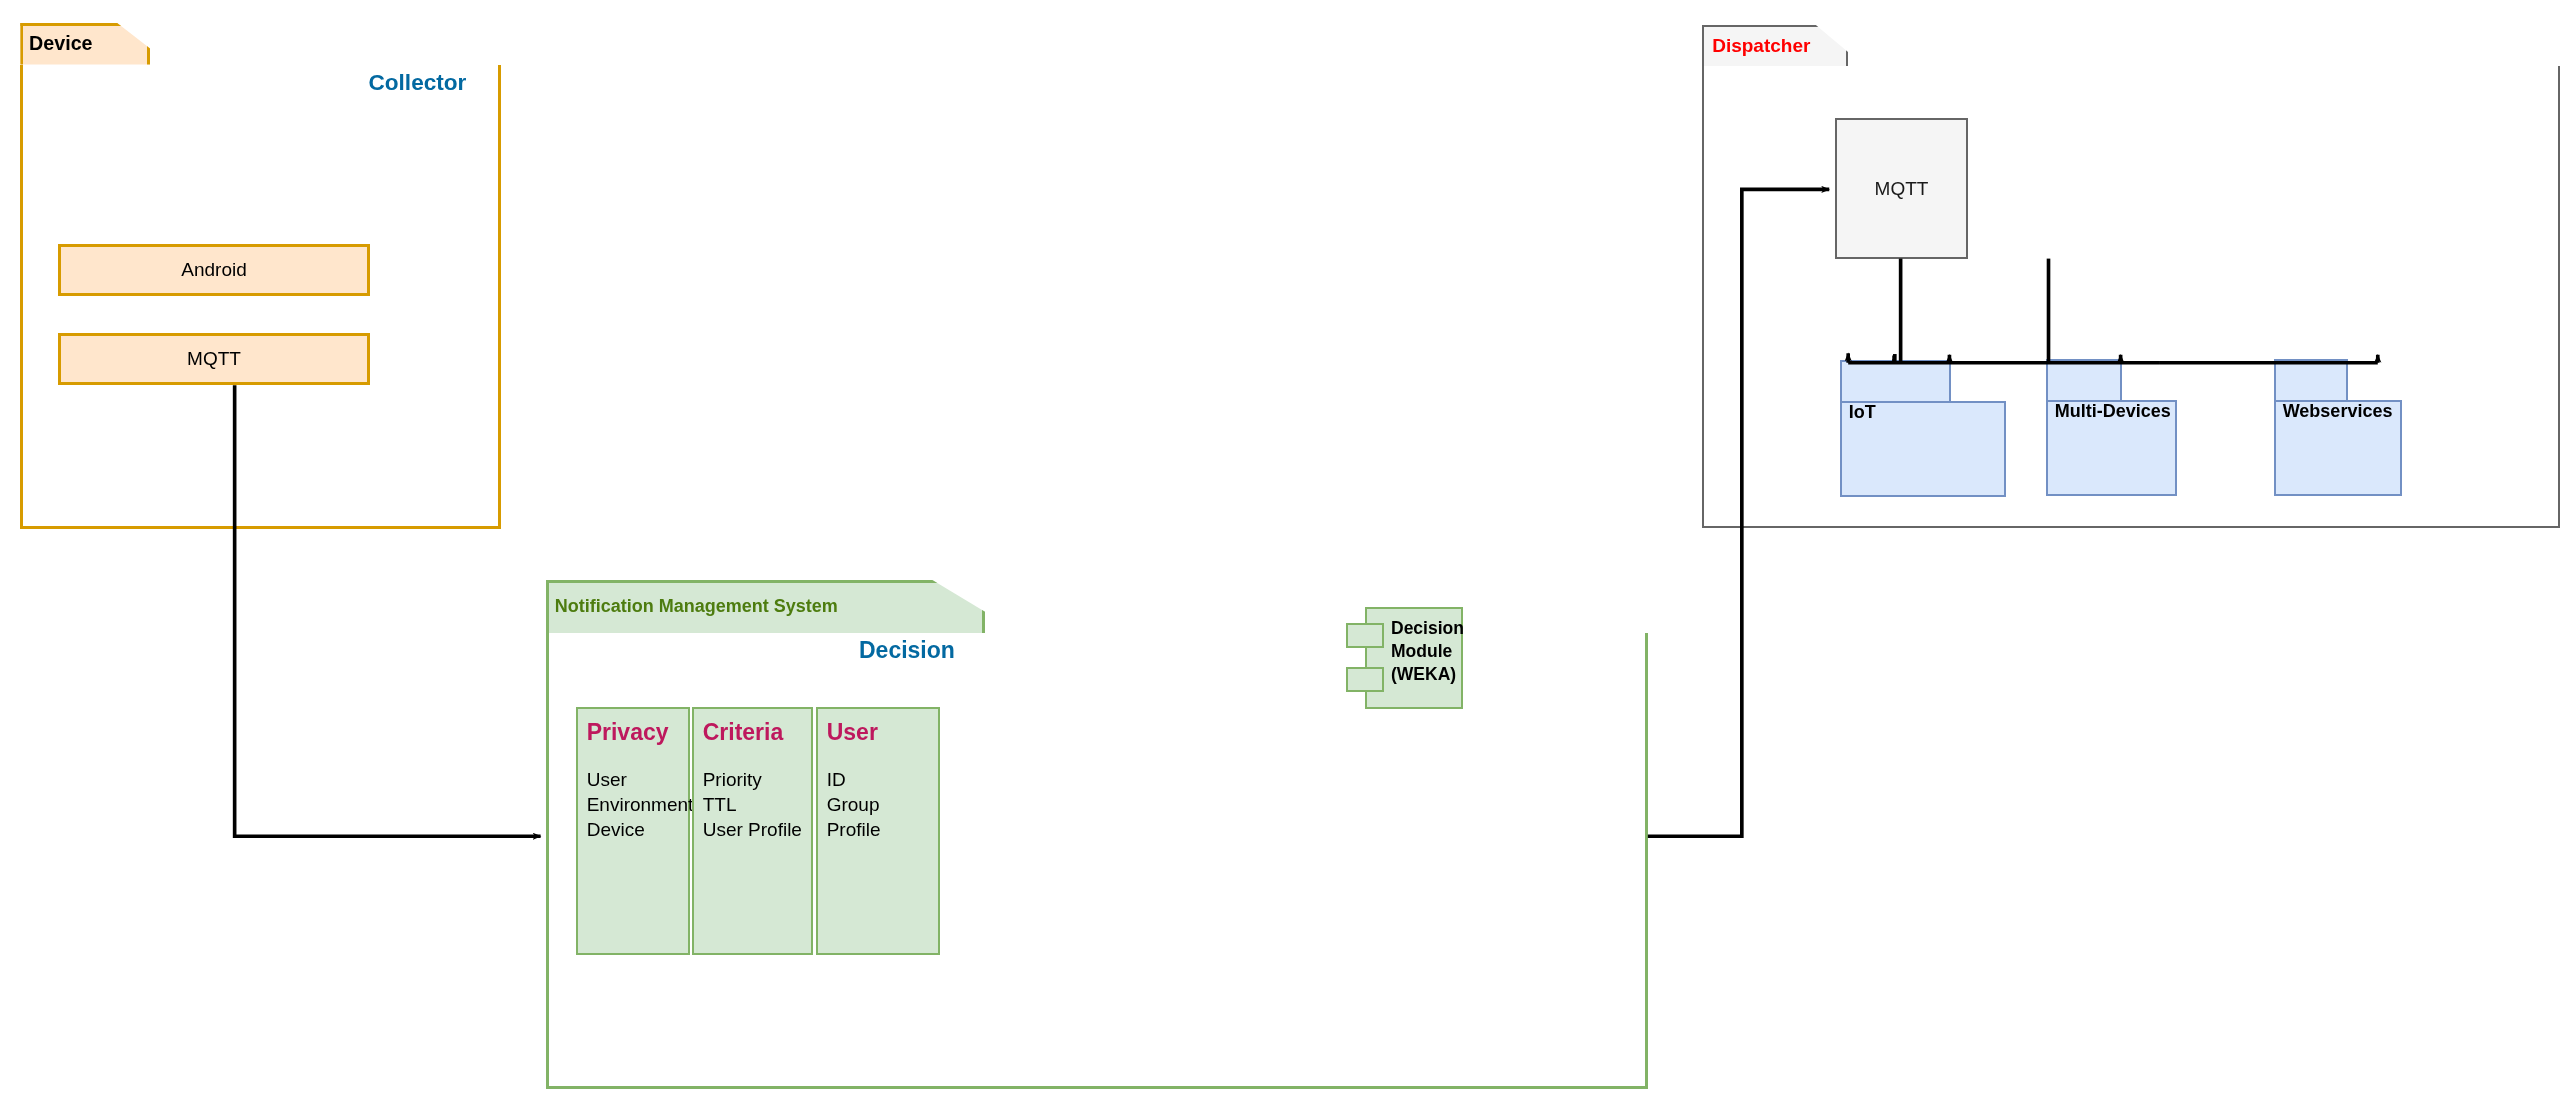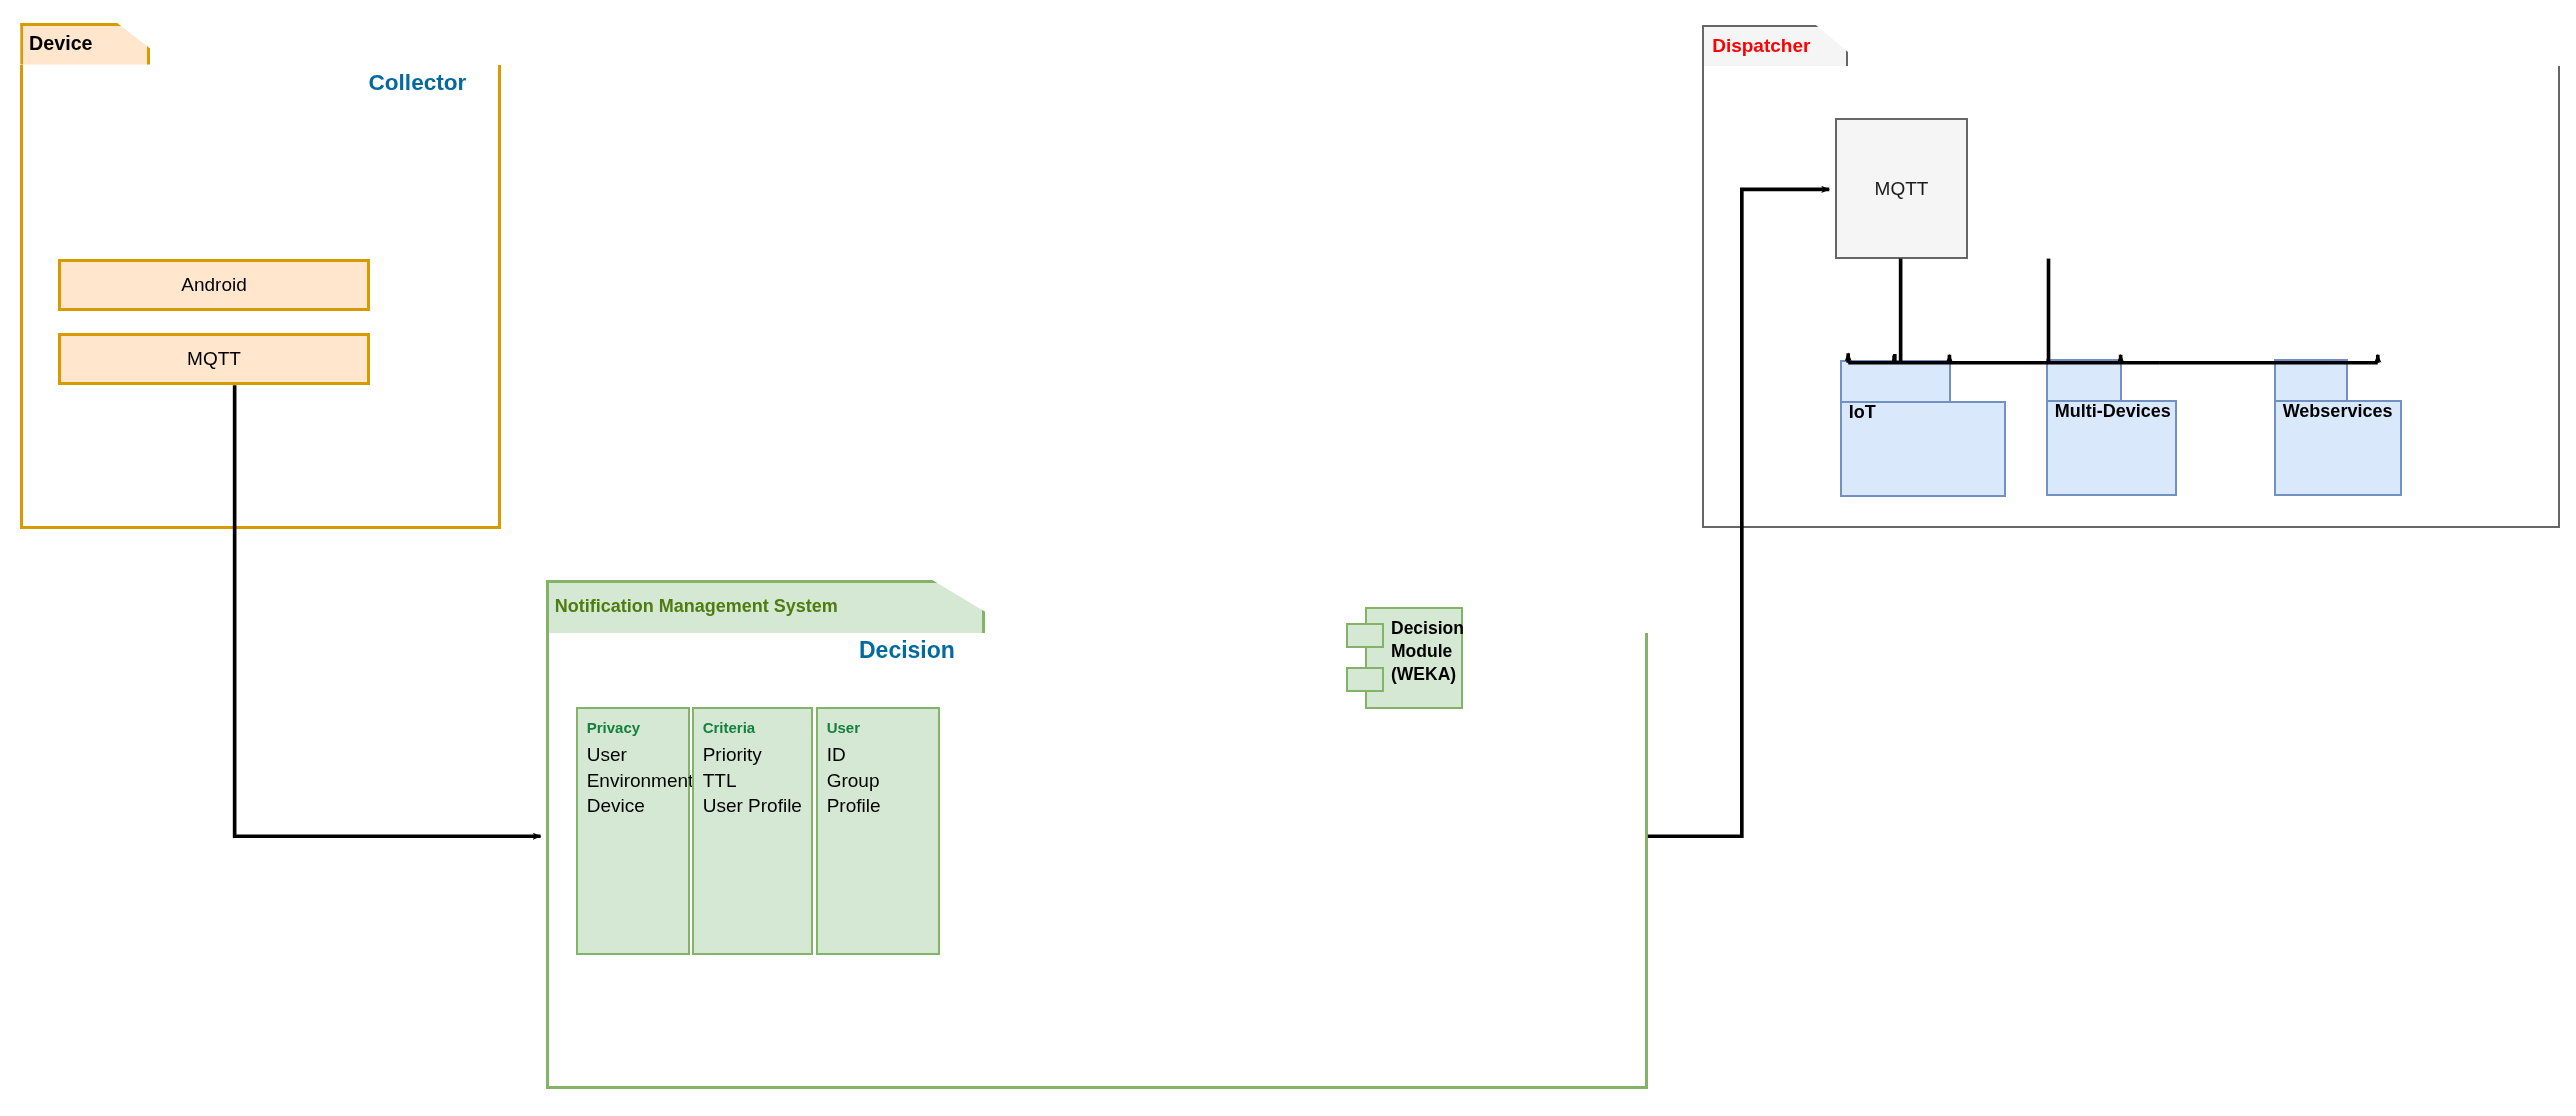--- a/index.html
+++ b/index.html
@@ -110,22 +110,22 @@
   #decision-package .pkg-title { left: 313px; top: 57px; font-size: 23px; }
 
   .green-col {
     position: absolute;
     box-sizing: border-box;
     background: #d5e8d4;
     border: 2.9px solid #82b366;
     padding: 10.2px 8.7px 0 8.7px;
   }
   .green-col .col-head {
-    font-size: 15px; font-weight: bold; color: #15803d;
-    line-height: 1.15; margin-bottom: 6px; white-space: nowrap;
+    font-size: 23px; font-weight: bold; color: #be185d;
+    line-height: 1.15; margin-bottom: 21px; white-space: nowrap;
   }
   .green-col .col-line {
     font-size: 19px; color: #000000; line-height: 1.32; white-space: nowrap;
   }
 
   
   #decision-module { position: absolute; }
   #decision-module .comp-main {
     position: absolute; left: 19px; top: 0; right: 0; bottom: 0;
     background: #d5e8d4; border: 2.9px solid #82b366; box-sizing: border-box;
@@ -194,21 +194,21 @@
 
   <div class="pkg" id="collector-package">
     <div class="pkg-body"></div>
     <div class="pkg-tab">
       <div class="tab-shape"></div>
       <span class="tab-label">Device</span>
     </div>
     <div class="pkg-title">Collector</div>
   </div>
 
-  <div class="orange-box abs" style="left:58px; top:259px; width:312px; height:52px;">
+  <div class="orange-box abs" style="left:58px; top:244px; width:312px; height:52px;">
     <span>Android</span>
   </div>
   <div class="orange-box abs" style="left:58px; top:333px; width:312px; height:52px;">
     <span>MQTT</span>
   </div>
 
   <div class="pkg" id="decision-package">
     <div class="pkg-body"></div>
     <div class="pkg-tab">
       <div class="tab-shape"></div>

